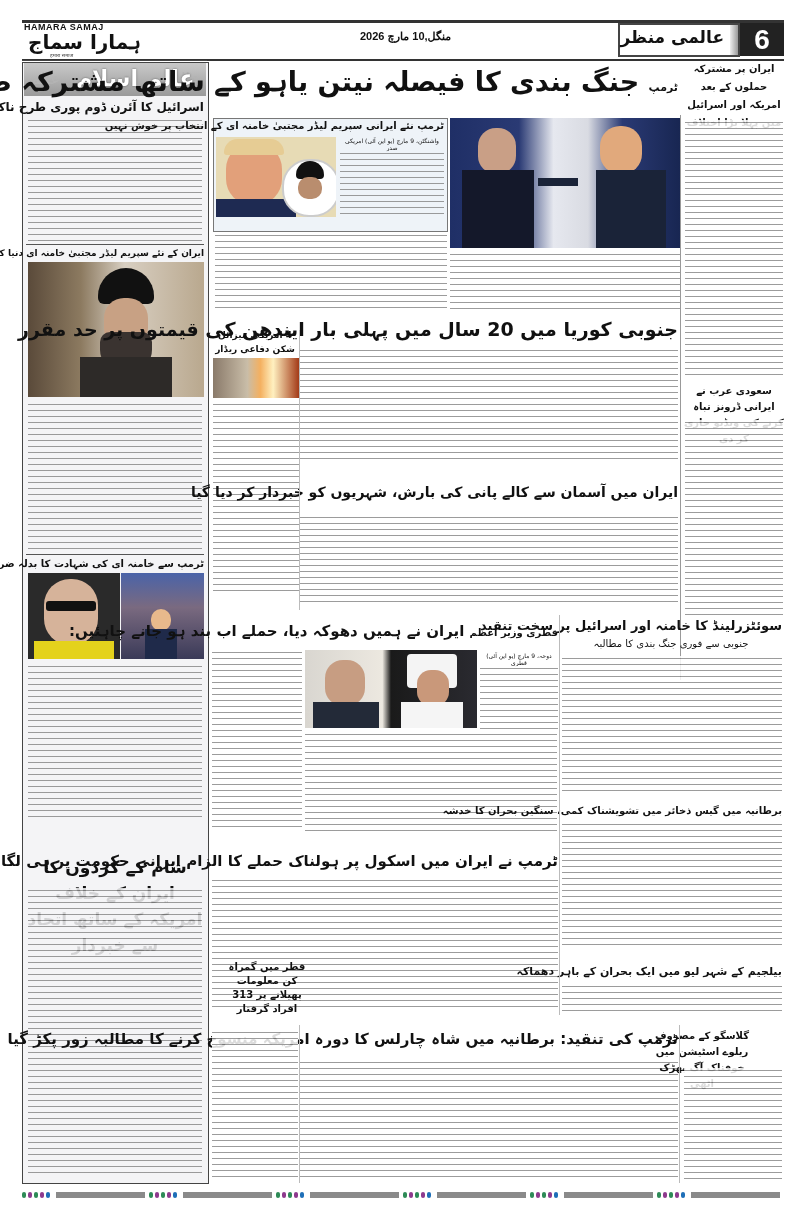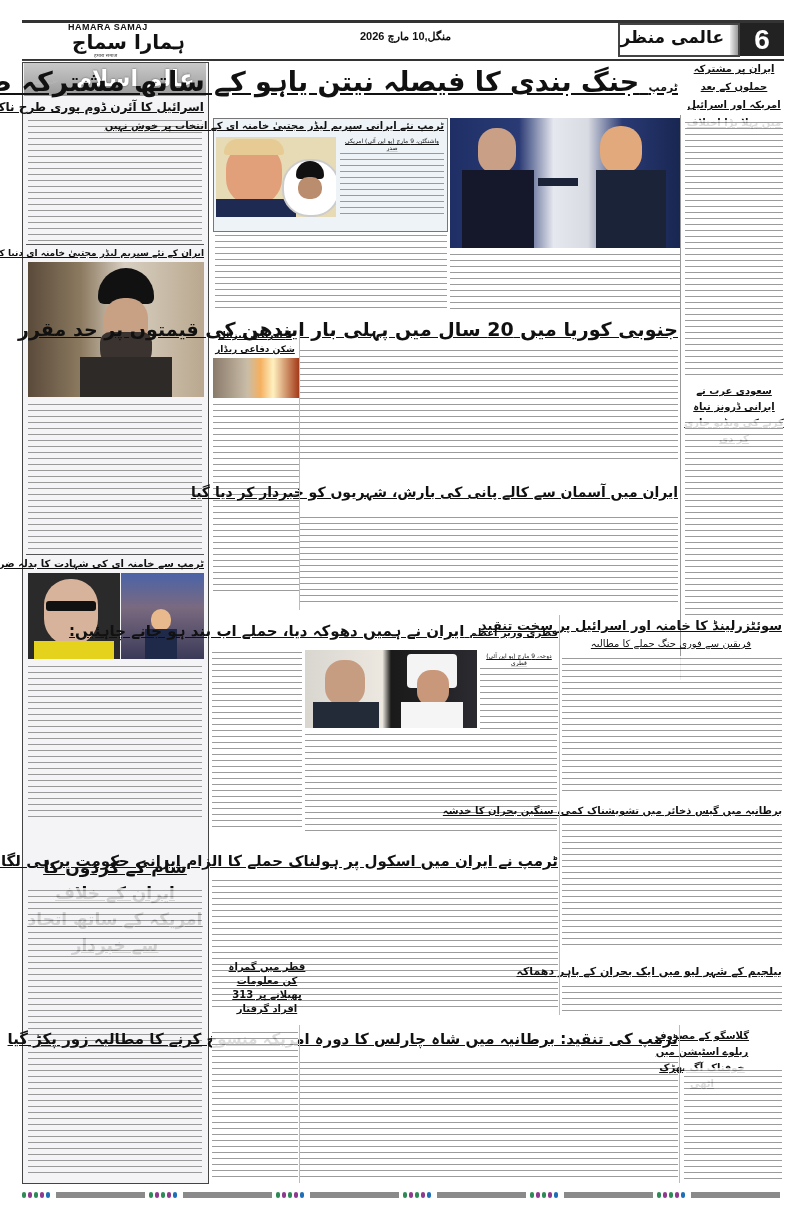--- a/index.html
+++ b/index.html
@@ -1,37 +1,37 @@
 <!DOCTYPE html>
 <html><head>
 <meta charset="utf-8">
 <style>
   html, body { margin:0; padding:0; background:#fff; }
   body { width:800px; height:1226px; position:relative; overflow:hidden; font-family:"DejaVu Sans", sans-serif; color:#111; }
   .abs { position:absolute; }
   
   #masthead { left:22px; top:20px; width:762px; height:36px; border-top:3px solid #333; border-bottom:2px solid #333; }
-  #logo { left:22px; top:22px; width:122px; height:34px;margin-left:44px; }
+  #logo { left:22px; top:22px; width:122px; height:34px; }
   #logo .en { position:absolute; left:2px; top:0; font-family:"Liberation Sans", sans-serif; font-weight:bold; font-size:9px; letter-spacing:0.5px; color:#111; }
   #logo .ur { position:absolute; left:6px; top:8px; font-family:"DejaVu Sans", sans-serif; font-weight:bold; font-size:20px; color:#111; direction:rtl; }
   #logo .hi { position:absolute; left:28px; top:30px; font-size:5px; color:#333; }
   #date { left:360px; top:30px; font-family:"Liberation Sans", sans-serif; font-weight:bold; font-size:11px; direction:rtl; }
   #section-box { left:618px; top:23px; width:118px; height:30px; border:2px solid #444; background:#fff; }
   #section-box .t { position:absolute; right:14px; top:2px; font-size:17px; font-weight:bold; direction:rtl; }
   #section-box .bar { position:absolute; right:0; top:0; width:8px; height:100%; background:linear-gradient(90deg,#eee,#999); }
   #page-num { left:740px; top:23px; width:44px; height:33px; background:#222; color:#fff; font-family:"Liberation Sans", sans-serif; font-weight:bold; font-size:28px; text-align:center; line-height:33px; }
   #underline-left { left:22px; top:60px; width:185px; height:1px; background:#444; }
 
   
   #left-col { left:22px; top:62px; width:185px; height:1120px; border:1px solid #444; background:#f4f4f6; }
   #alam-banner { left:24px; top:63px; width:182px; height:33px; background:linear-gradient(#c9c9c9,#9a9a9a); }
   #alam-banner .ghost { position:absolute; top:6px; font-size:16px; color:#b4b4b4; }
   #alam-banner .main { position:absolute; left:52px; top:3px; font-size:22px; font-weight:bold; color:#fff; text-shadow:0 0 2px #555; direction:rtl; }
 
-  .hl { direction:rtl; text-align:center; font-weight:bold; color:#111; white-space:nowrap;text-decoration:underline; }
+  .hl { direction:rtl; text-align:center; font-weight:bold; color:#111; white-space:nowrap; }
   .body-lines { background:repeating-linear-gradient(#fff 0px,#fff 2px,#8a8a8a 2px,#8a8a8a 3px,#fff 3px,#fff 6px); opacity:0.85; }
   .body-lines.grey { background:repeating-linear-gradient(#f4f4f6 0px,#f4f4f6 2px,#8a8a8a 2px,#8a8a8a 3px,#f4f4f6 3px,#f4f4f6 6px); }
   .photo { overflow:hidden; }
   .vrule { width:1px; background:#bbb; }
   .hrule { height:1px; background:#555; }
 
   
   #right-col-box { left:680px; top:115px; width:104px; height:565px; border-left:1px solid #999; }
 
   
@@ -129,21 +129,21 @@
 <div class="abs body-lines" style="left:300px;top:348px;width:378px;height:112px;"></div>
 
 <div class="abs hl" style="left:212px;top:328px;width:86px;font-size:9px;white-space:normal;line-height:14px;">4 امریکی میزائل شکن دفاعی ریڈار تباہ کر دیے: پاسداران انقلاب</div>
 <div class="abs photo" style="left:213px;top:358px;width:86px;height:40px;background:linear-gradient(90deg,#8a7a6a 0%,#c9bda8 40%,#f4b060 55%,#fff0c0 70%,#a33a18 100%);"></div>
 <div class="abs body-lines" style="left:213px;top:402px;width:86px;height:190px;"></div>
 
 <div class="abs hl" style="left:300px;top:484px;width:378px;font-size:14px;">ایران میں آسمان سے کالے پانی کی بارش، شہریوں کو خبردار کر دیا گیا</div>
 <div class="abs body-lines" style="left:300px;top:515px;width:378px;height:92px;"></div>
 
 <div class="abs hl" style="left:560px;top:618px;width:222px;font-size:13px;">سوئٹزرلینڈ کا خامنہ اور اسرائیل پر سخت تنقید</div>
-<div class="abs hl" style="left:560px;top:638px;width:222px;font-size:10px;font-weight:normal;">فریقین سے فوری جنگ حملے کا مطالبہ</div>
+<div class="abs hl" style="left:560px;top:638px;width:222px;font-size:10px;font-weight:normal;">جنوبی سے فوری جنگ بندی کا مطالبہ</div>
 <div class="abs body-lines" style="left:562px;top:656px;width:220px;height:140px;"></div>
 
 <div class="abs hl" style="left:212px;top:622px;width:346px;font-size:15px;">
   <span style="font-size:10px;">قطری وزیر اعظم</span>
   <span>ایران نے ہمیں دھوکہ دیا، حملے اب بند ہو جانے چاہئیں:</span>
 </div>
 <div class="abs photo" style="left:305px;top:650px;width:172px;height:78px;background:linear-gradient(90deg,#d9d6d0 0%,#ece8e0 45%,#1a1a1a 50%,#2a2a30 100%);">
   <div style="position:absolute;left:20px;top:10px;width:40px;height:46px;border-radius:18px;background:#c79d82;"></div>
   <div style="position:absolute;left:8px;top:52px;width:66px;height:26px;background:#232a38;"></div>
   <div style="position:absolute;left:102px;top:4px;width:50px;height:34px;border-radius:4px;background:#f4f4f4;"></div>

